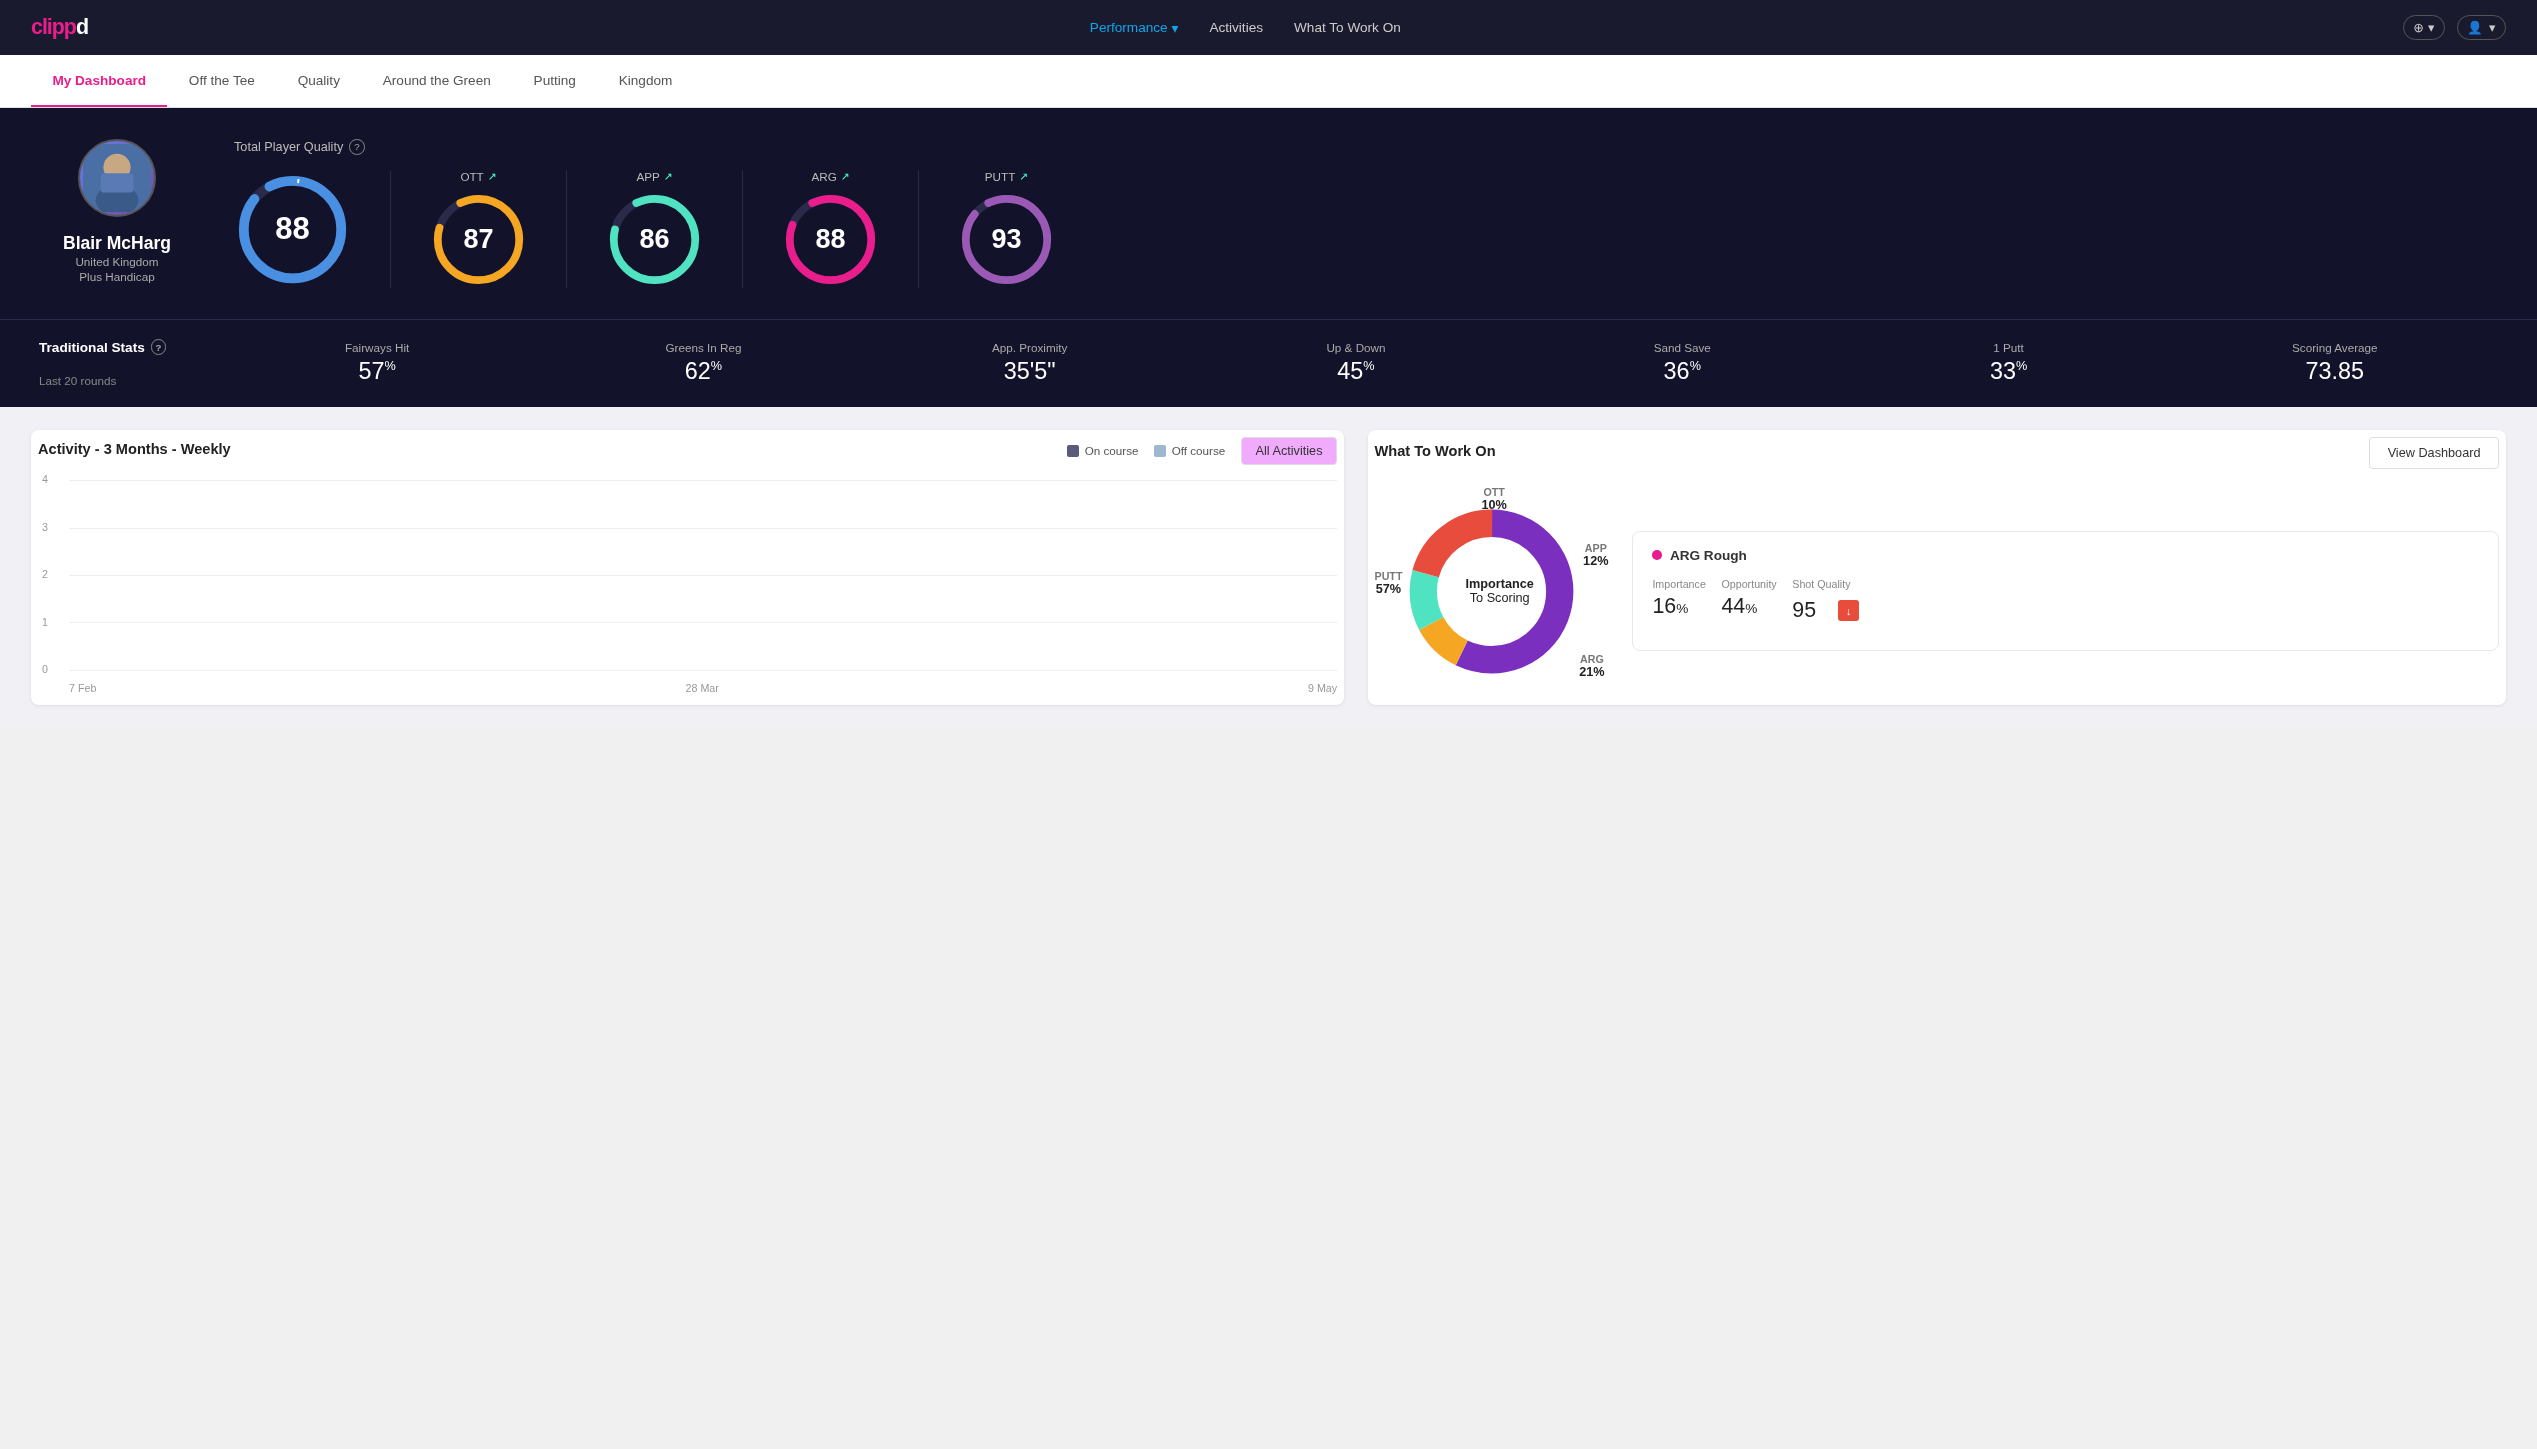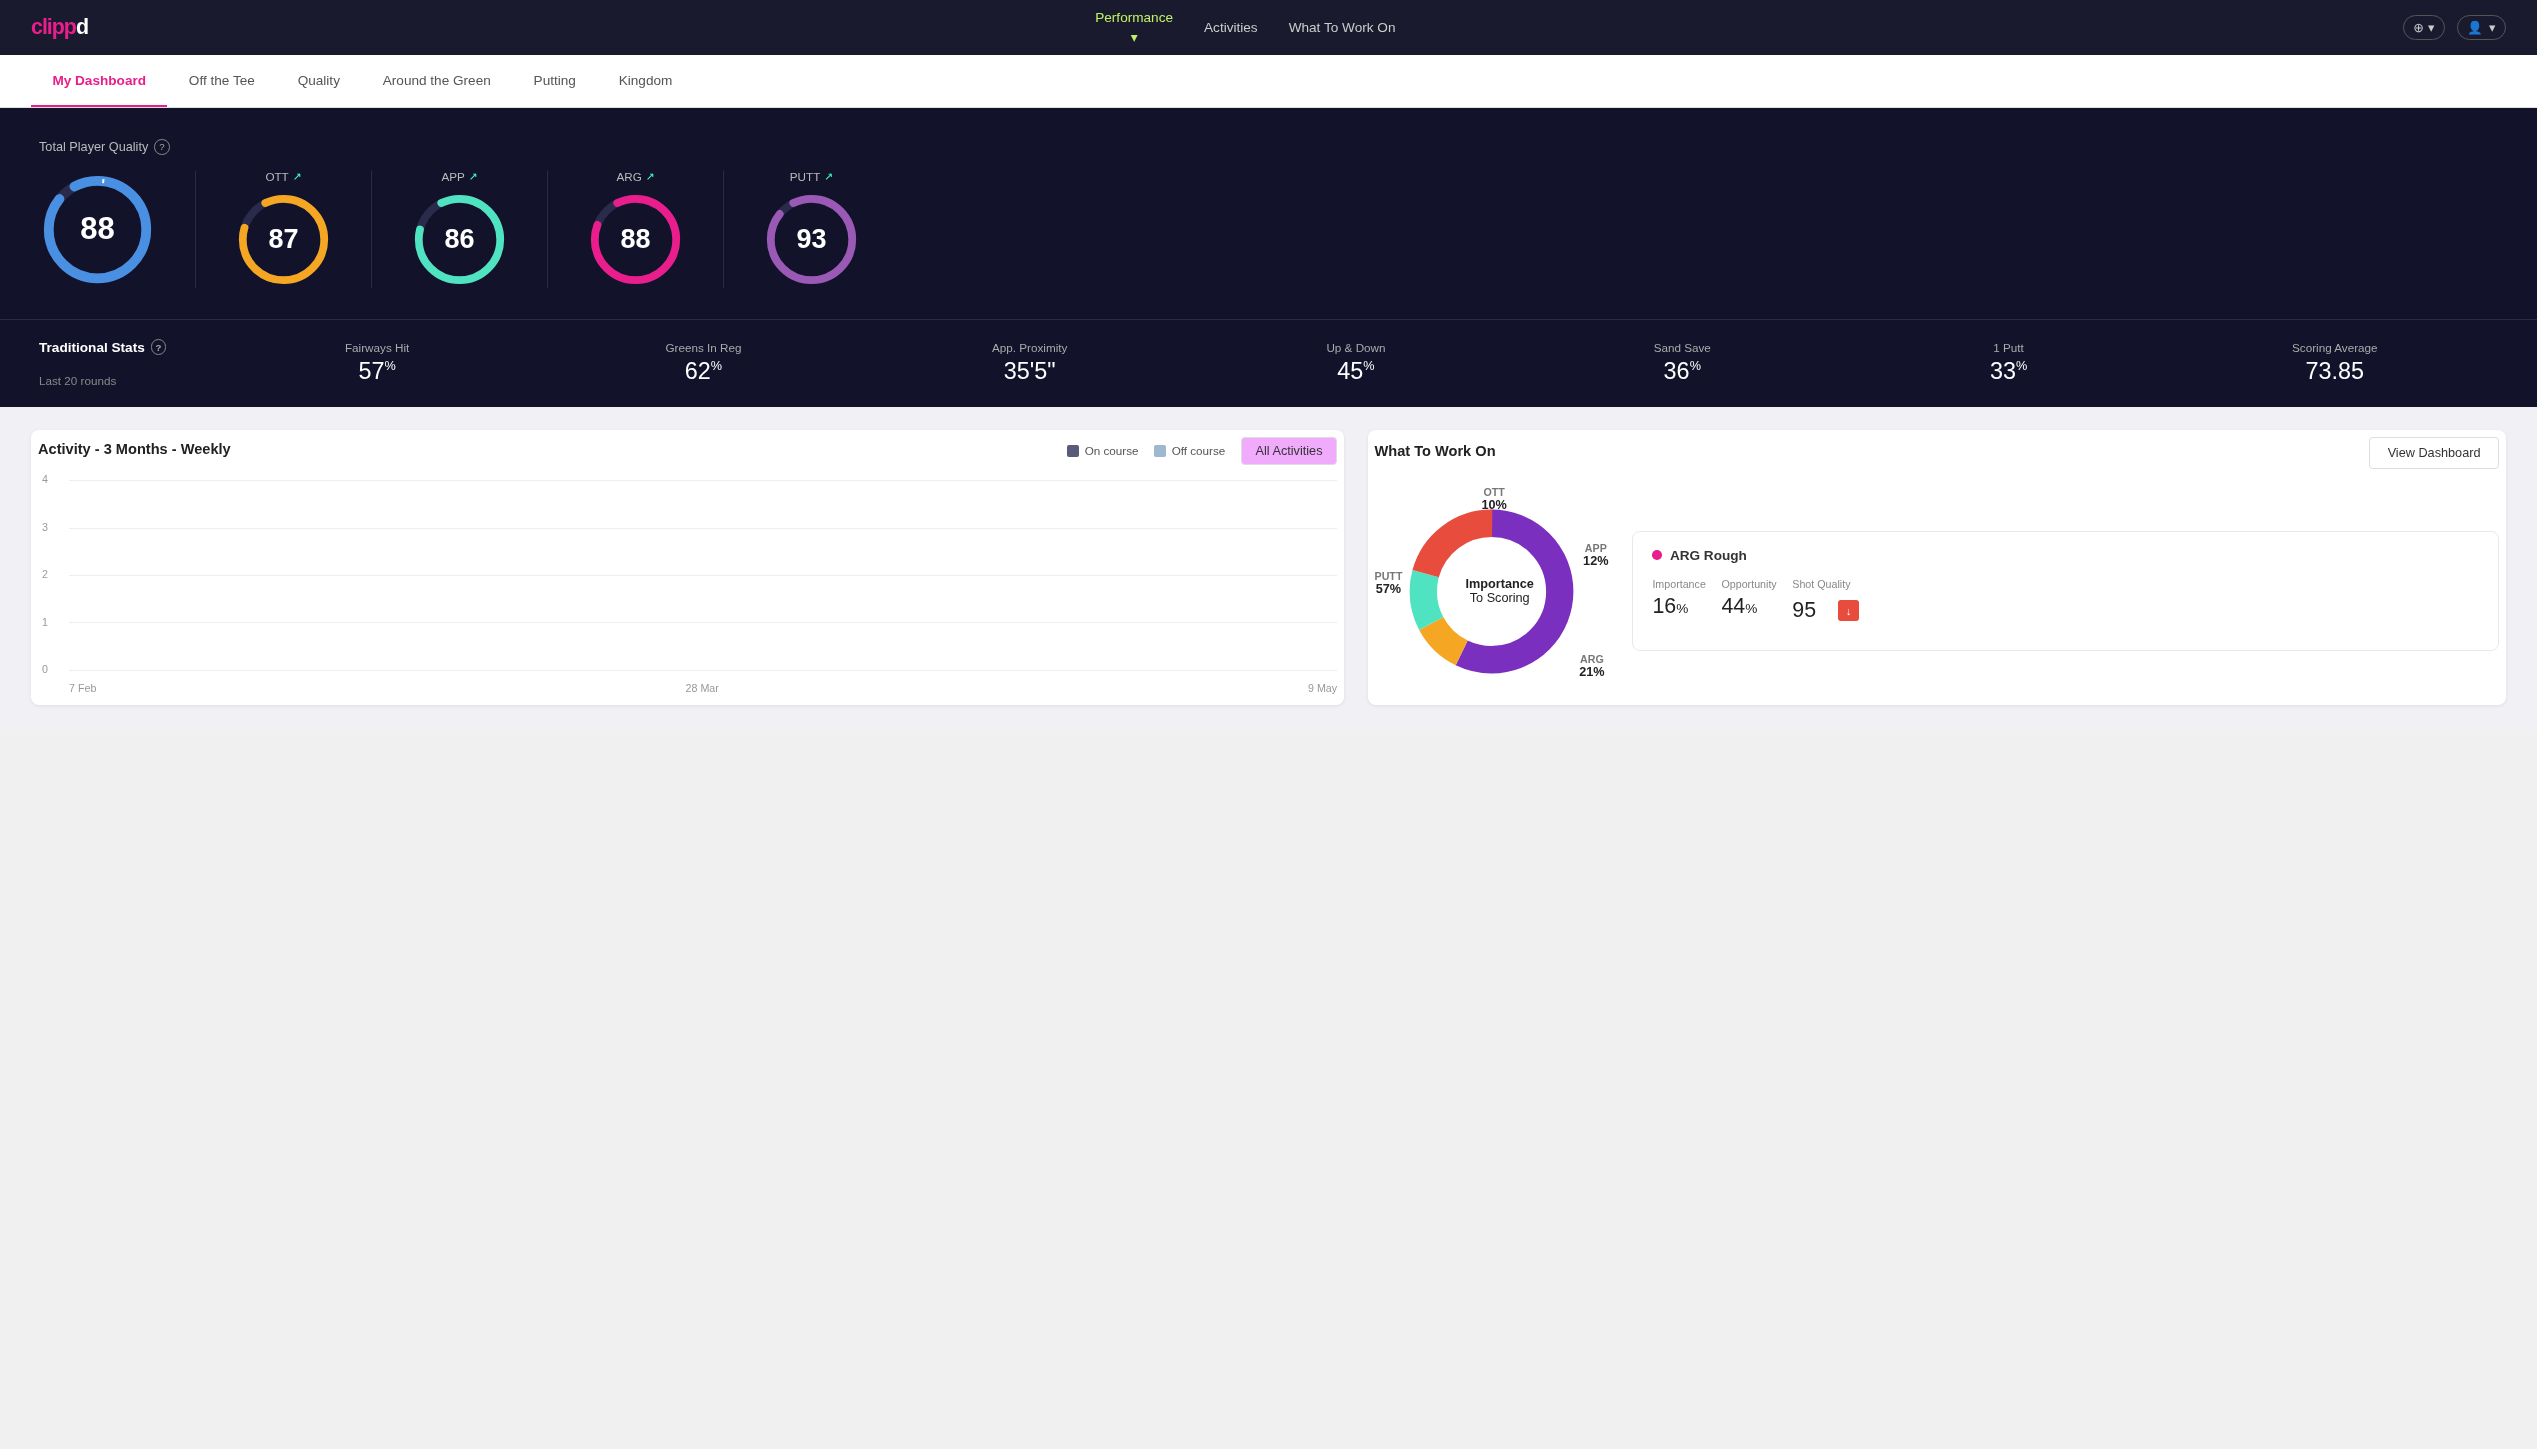--- a/index.html
+++ b/index.html
@@ -24,21 +24,21 @@
     .logo span { color: #fff; }
     .nav-links { display: flex; gap: 31px; align-items: center; }
     .nav-links a {
       color: #ccc;
       text-decoration: none;
       font-size: 13.6px;
       display: flex;
       align-items: center;
       gap: 3.9px;
     }
-    .nav-links a.active { color: #bef264; flex-direction: column; }
+    .nav-links a.active { color: #0ea5e9; }
     .nav-right { display: flex; align-items: center; gap: 11.7px; }
     .nav-icon-btn {
       background: none; border: 1px solid #555; border-radius: 19.5px;
       color: #ccc; padding: 3.9px 9.7px; cursor: pointer;
       display: flex; align-items: center; gap: 3.9px; font-size: 12.7px;
     }
     .user-btn {
       background: none; border: 1px solid #555; border-radius: 19.5px;
       color: #ccc; padding: 3.9px 9.7px; cursor: pointer;
       display: flex; align-items: center; gap: 5.8px; font-size: 12.7px;
@@ -312,20 +312,33 @@
   <div class="tab">
     <span>Putting</span>
   </div>
   <div class="tab">
     <span>Kingdom</span>
   </div>
 </div>
 
 <div class="header-section">
   <div class="header-inner">
+    <div class="player-info">
+      <div class="avatar">
+        <svg viewBox="0 0 70 70" xmlns="http://www.w3.org/2000/svg">
+          <rect width="70" height="70" fill="#4a6fa5"></rect>
+          <circle cx="35" cy="24" r="14" fill="#c8a882"></circle>
+          <ellipse cx="35" cy="58" rx="22" ry="16" fill="#3a5a8a"></ellipse>
+          <rect x="18" y="30" width="34" height="20" fill="#5a7ab5" rx="4"></rect>
+        </svg>
+      </div>
+      <div class="player-name">Blair McHarg</div>
+      <div class="player-country">United Kingdom</div>
+      <div class="player-handicap">Plus Handicap</div>
+    </div>
 
     <div class="quality-section">
       <div class="quality-label">
         <span>Total Player Quality</span>
         <span style="width:15.6px;height:15.6px;border:1px solid #888;border-radius:50%;display:inline-flex;align-items:center;justify-content:center;font-size:9.7px;color:#aaa;">?</span>
       </div>
       <div class="quality-circles">
 
         <div class="circle-item">
           <div class="donut-wrap" style="width:117px;height:117px;">

